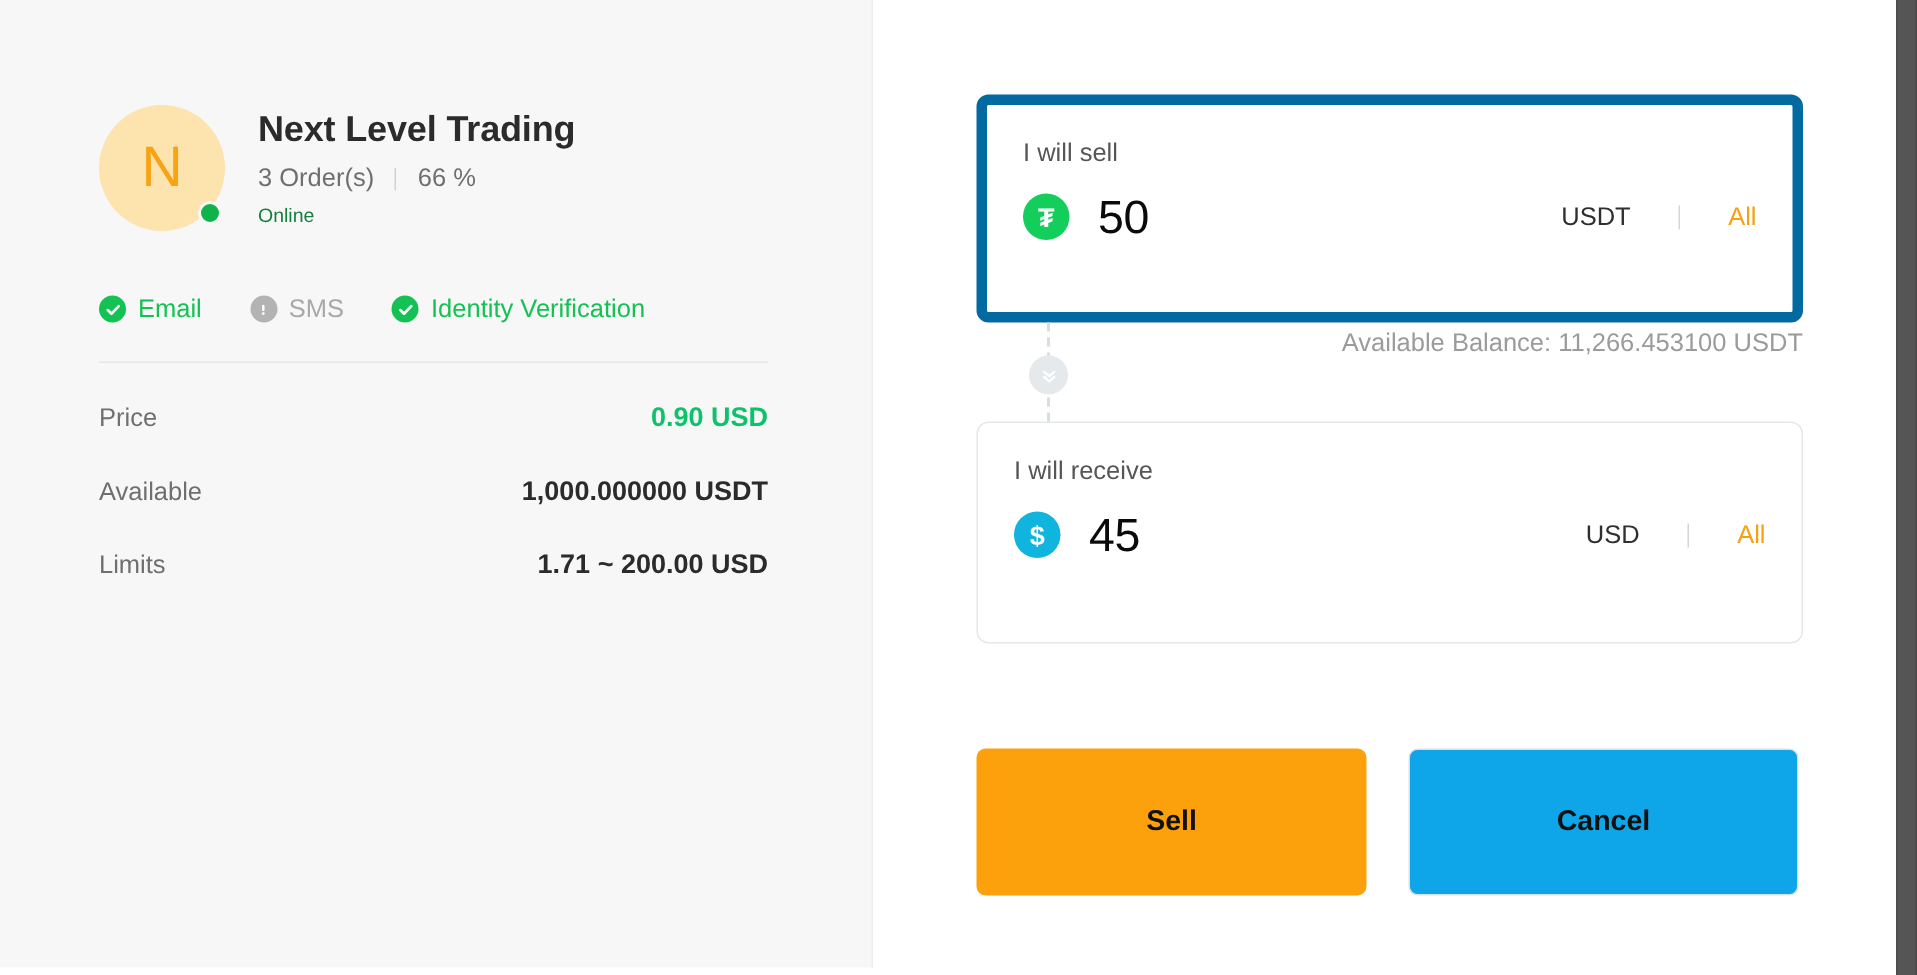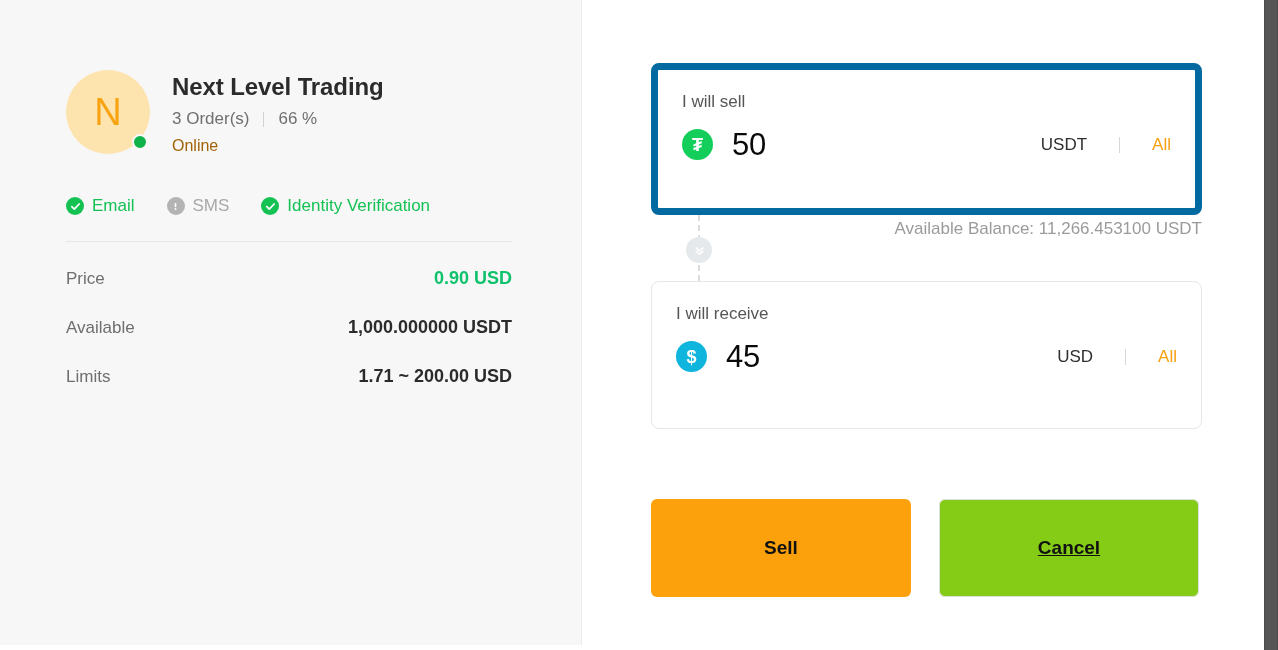--- a/index.html
+++ b/index.html
@@ -91,22 +91,22 @@
     line-height: 1.2;
   }
   .stat-sep {
     display: inline-block;
     width: 1px; height: 15px;
     background: #d2d2d2;
     margin: 0 14px;
   }
   .merchant-status {
     margin-top: 7px;
-    font-size: 16px;
-    color: #a16207;
+    font-size: 13px;
+    color: #15803d;
     line-height: 1.2;
   }
 
   
   .verif-row {
     position: absolute;
     top: 196px; left: 66px;
     display: flex;
     align-items: center;
     gap: 0;
@@ -294,24 +294,23 @@
   }
   .btn-sell {
     width: 260px;
     background: #fca10b;
     color: #111111;
     border: none;
   }
   .btn-cancel {
     width: 260px;
     margin-left: 28px;
-    background: #84cc16;
+    background: #0ea5e9;
     color: #111111;
     border: 1px solid #dcdfe1;
-    text-decoration: underline;
   }
 </style>
 </head>
 <body>
 
 <div id="app">
 
   <div class="left-panel">
 
     <div class="merchant-head">

